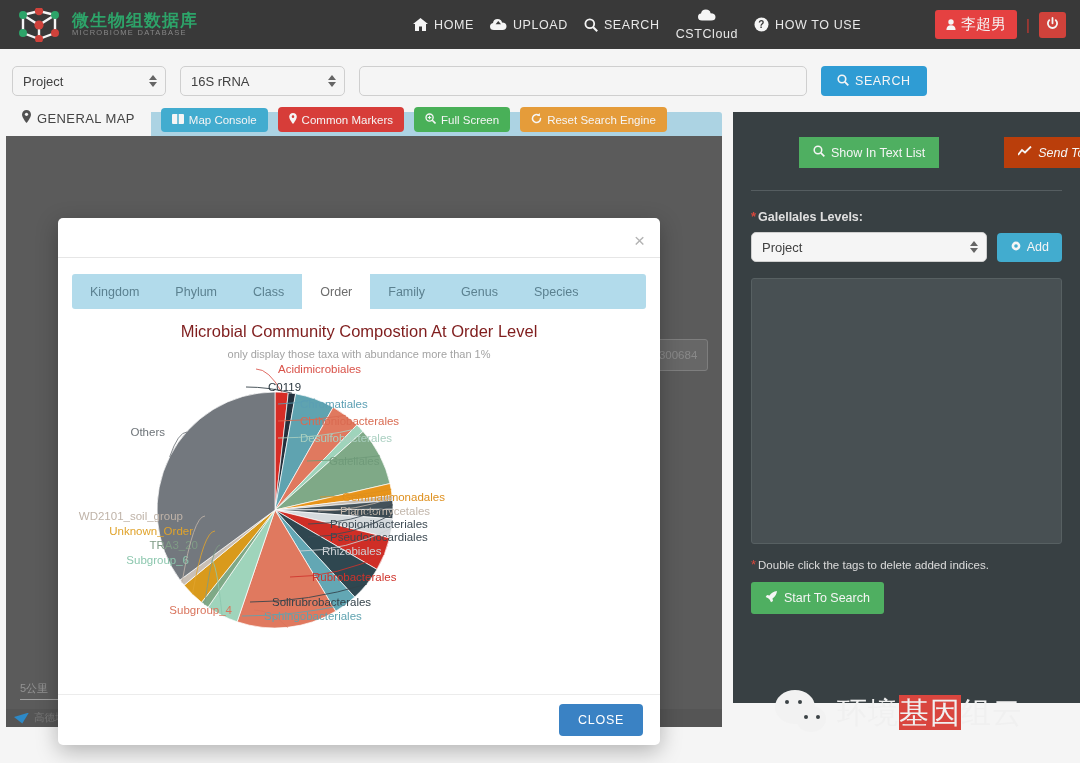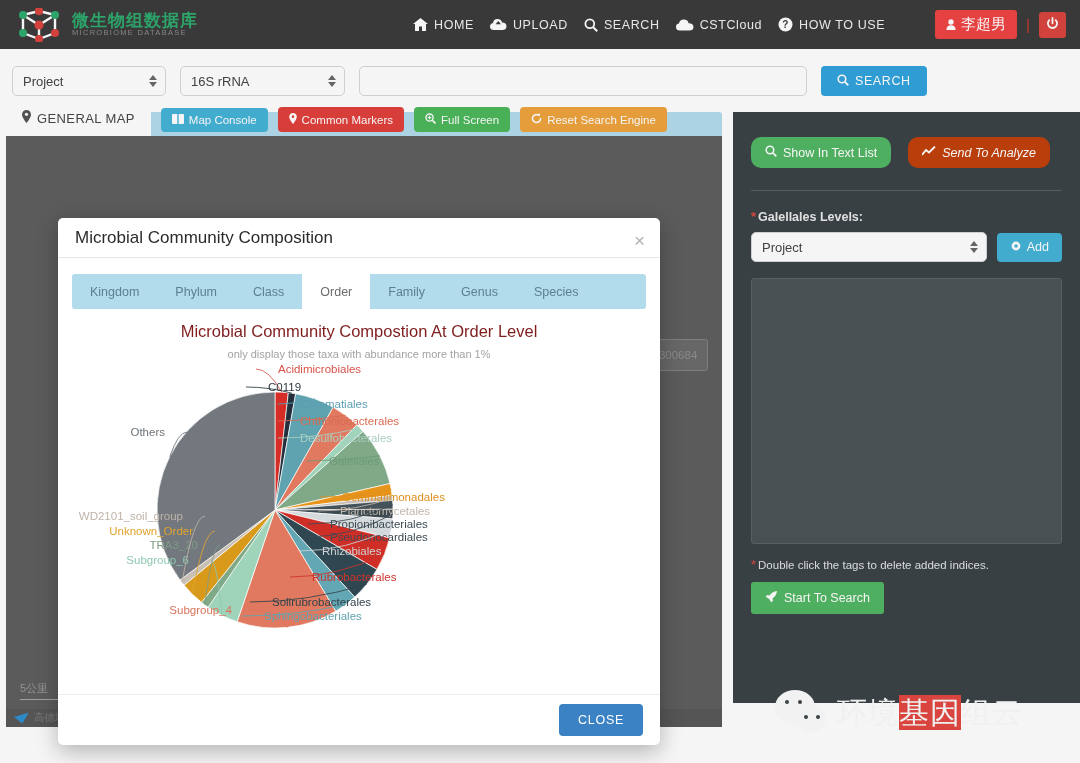--- a/index.html
+++ b/index.html
@@ -116,22 +116,22 @@
   }
   .console-tab {
     background:#fff; height:36px; display:flex; align-items:center; gap:6px;
     padding:0 16px; font-size:13px; color:#474747; letter-spacing:.4px; cursor:pointer;
   }
   #console-body {
     background:#3b4346; height:591px; padding:25px 18px 0 18px; position:relative;
   }
   .cbtn-row { display:flex; gap:17px; margin-bottom:22px; }
   .cbtn {
-    color:#fff; font-size:12.5px; border-radius:10px; padding:8px 14px;
-    display:flex; align-items:center; gap:6px; cursor:pointer; white-space:nowrap;
+    color:#fff; font-size:12.5px; border-radius:0; padding:8px 14px;
+    display:flex; align-items:center; gap:6px; cursor:pointer; white-space:nowrap;margin-left:48px;
   }
   .cbtn.green { background:#53b765; }
   .cbtn.blue  { background:#c2410c;font-style:italic; }
   .hr { height:1px; background:#596164; margin:0 0 18px 0; }
   .req { color:#e04a3f; font-size:13px; margin-right:2px; }
   .clabel { color:#e9e9e9; font-size:12.5px; font-weight:bold; margin-bottom:8px; display:block; }
   .filter-row { display:flex; gap:10px; align-items:center; margin-bottom:16px; }
   #filter-select {
     flex:1; height:30px; background:#fff; border:1px solid #d8d8d8; border-radius:5px;
     display:flex; align-items:center; padding:0 24px 0 10px; font-size:13px; color:#444;
@@ -255,21 +255,21 @@
     </div>
     <div class="navlink">
       <span>
         <svg width="14" height="14" viewBox="0 0 14 14">
             <circle cx="5.8" cy="5.8" r="4.4" stroke="#fff" stroke-width="1.8" fill="none"></circle>
             <line x1="9.2" y1="9.2" x2="13.2" y2="13.2" stroke="#fff" stroke-width="2"></line>
           </svg>
       </span>
       <span>SEARCH</span>
     </div>
-    <div class="navlink" style="text-transform:none;">
+    <div class="navlink" style="text-transform:none;flex-direction:column;">
       <span>
         <svg width="18" height="12" viewBox="0 0 18 12">
             <path d="M4 11.5 Q0 11.5 0 8 Q0 5 3 4.6 Q3.6 0.5 7.8 0.5 Q12 0.5 12.6 4.2 Q17.5 4.5 17.5 8 Q17.5 11.5 13.2 11.5 Z" fill="#fff"></path>
           </svg>
       </span>
       <span>CSTCloud</span>
     </div>
     <div class="navlink">
       <span>
         <svg width="15" height="15" viewBox="0 0 15 15">
@@ -473,21 +473,20 @@
     <span class="wm-dot" style="left:29px;top:25px;"></span>
     <span class="wm-dot" style="left:41px;top:25px;"></span>
   </div>
   <div id="wm-text"><span>环境</span><span class="hl">基因</span><span>组云</span></div>
 </div>
 
 <div id="modal-backdrop"></div>
 
 <div id="modal">
   <div id="modal-head">
-    <div id="modal-title">Microbial Community Composition</div>
     <div id="modal-close">×</div>
   </div>
 
   <div id="modal-body">
     <div id="lvl-tabs">
         <div class="lvl">Kingdom</div>
         <div class="lvl">Phylum</div>
         <div class="lvl">Class</div>
         <div class="lvl active">Order</div>
         <div class="lvl">Family</div>

